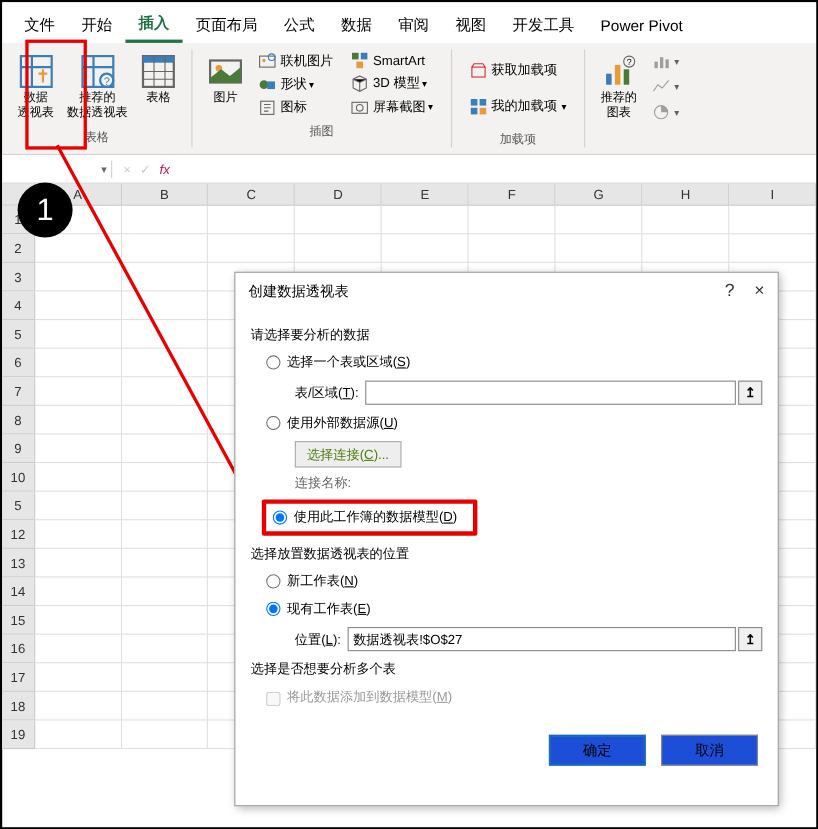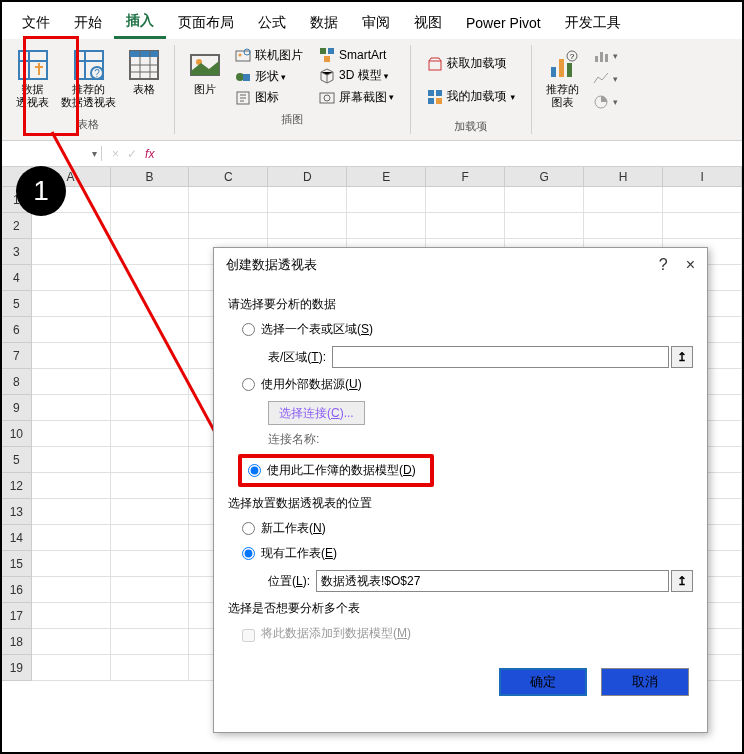--- a/index.html
+++ b/index.html
@@ -56,21 +56,21 @@
     .dialog-help { font-size: 16px; margin-right: 18px; cursor: pointer; color: #333; }
     .dialog-close { font-size: 16px; cursor: pointer; color: #333; }
     .dialog-body { padding: 6px 14px; }
     .section-label { font-size: 12px; margin-top: 8px; margin-bottom: 6px; }
     .radio-row { display: flex; align-items: center; margin: 8px 0 8px 14px; font-size: 12px; }
     .radio-row input[type=radio] { margin-right: 6px; }
     .field-row { display: flex; align-items: center; margin: 8px 0 8px 40px; font-size: 12px; }
     .field-label { margin-right: 6px; }
     .field-input { flex: 1; height: 22px; border: 1px solid #888; padding: 0 4px; font-size: 12px; }
     .range-btn { width: 22px; height: 22px; border: 1px solid #888; margin-left: 2px; background: #f0f0f0; display: flex; align-items: center; justify-content: center; cursor: pointer; font-weight: bold; }
-    .btn-secondary { height: 24px; padding: 0 10px; border: 1px solid #aaa; background: #eee; color: #8b5cf6; cursor: pointer; font-size: 12px; margin-left: 40px; }
+    .btn-secondary { height: 24px; padding: 0 10px; border: 1px solid #aaa; background: #eee; color: #4d7c0f; cursor: pointer; font-size: 12px; margin-left: 40px; }
     .connection-name { margin: 6px 0 6px 40px; font-size: 12px; color: #666; }
     .red-highlight-2 { border: 4px solid #e60000; display: inline-block; padding: 4px 14px 4px 6px; border-radius: 2px; margin-left: 10px; }
     .checkbox-row { display: flex; align-items: flex-end; margin: 8px 0 8px 14px; font-size: 12px; color: #999; }
     .checkbox-row input { margin-right: 6px; }
     .dialog-buttons { display: flex; justify-content: flex-end; padding: 12px 18px; }
     .dialog-btn { width: 88px; height: 28px; border: 1px solid #888; background: #1d4ed8; margin-left: 14px; cursor: pointer; font-size: 13px; }
     .dialog-btn.primary { border: 1px solid #1a6bb8; box-shadow: inset 0 0 0 1px #1a6bb8; }
     
     u { text-decoration: underline; }
   </style>
@@ -79,22 +79,22 @@
 
 <div class="ribbon-tabs">
   <div class="ribbon-tab">文件</div>
   <div class="ribbon-tab">开始</div>
   <div class="ribbon-tab active">插入</div>
   <div class="ribbon-tab">页面布局</div>
   <div class="ribbon-tab">公式</div>
   <div class="ribbon-tab">数据</div>
   <div class="ribbon-tab">审阅</div>
   <div class="ribbon-tab">视图</div>
+  <div class="ribbon-tab">开发工具</div>
   <div class="ribbon-tab">Power Pivot</div>
-  <div class="ribbon-tab">开发工具</div>
 </div>
 
 <div class="ribbon-content">
 
   <div class="ribbon-group">
     <div class="ribbon-group-items">
       <div class="ribbon-btn-large">
         <svg class="icon" viewBox="0 0 32 32">
             <rect x="2" y="2" width="28" height="28" fill="none" stroke="#3a7fb8" stroke-width="2"></rect>
             <line x1="12" y1="2" x2="12" y2="30" stroke="#3a7fb8" stroke-width="2"></line>

